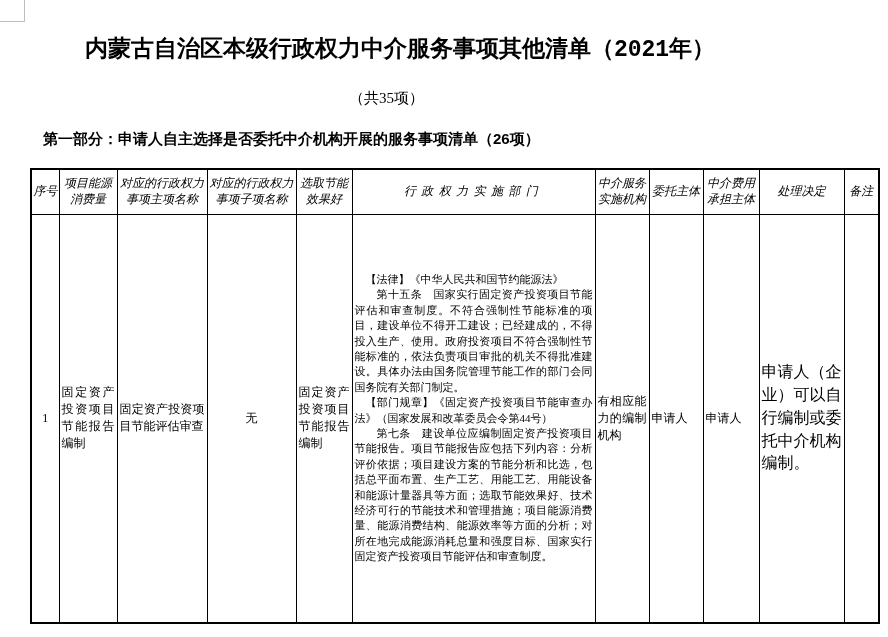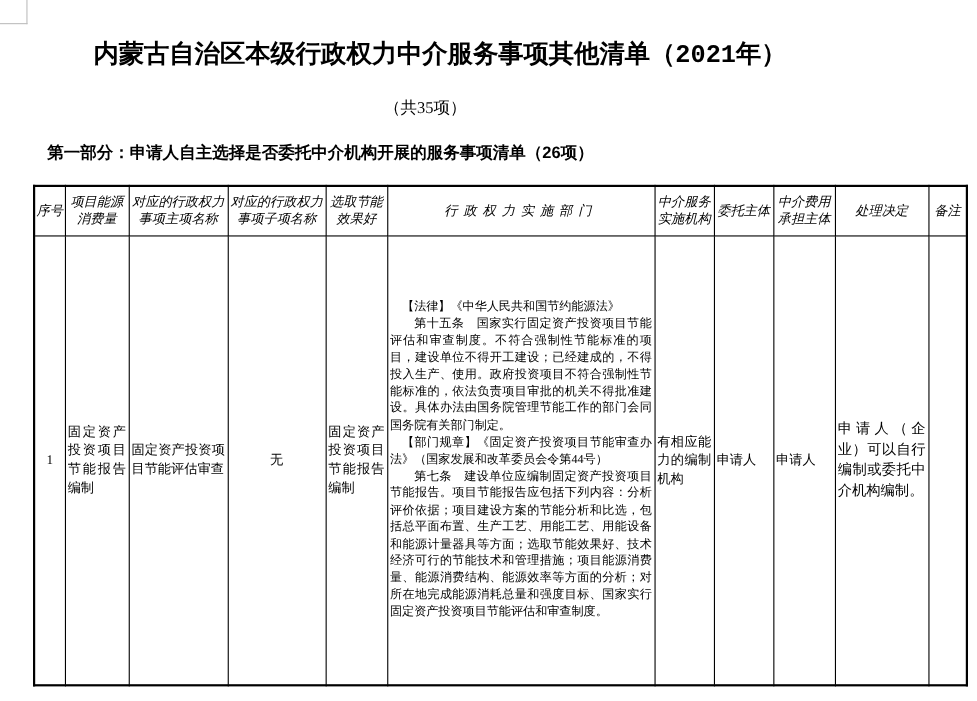--- a/index.html
+++ b/index.html
@@ -71,21 +71,21 @@
     line-height: 1.42;
     vertical-align: middle;
     padding: 1px 2px;
     overflow: hidden;
   }
   tr.header-row { height: 45px; font-style: italic; }
   tr.data-row   { height: 409px; }
   th.spread { letter-spacing: 0.45em; }
   td.c { text-align: center; }
   td.j { text-align: justify; text-justify: inter-character; }
-  td.decision-cell { font-size: 13px; text-align: justify; text-justify: inter-character; font-family: Liberation Serif, serif; }
+  td.decision-cell { font-size: 16px; text-align: justify; text-justify: inter-character; font-family: Liberation Serif, serif; }
   td.basis-cell { font-size: 11px; line-height: 1.4; padding: 2px 2px; }
   .basis p {
     margin: 0;
     text-align: justify;
     text-justify: inter-character;
   }
   .basis p.ind1 { text-indent: 1em; }
   .basis p.ind2 { text-indent: 2em; }
 </style>
 </head>

